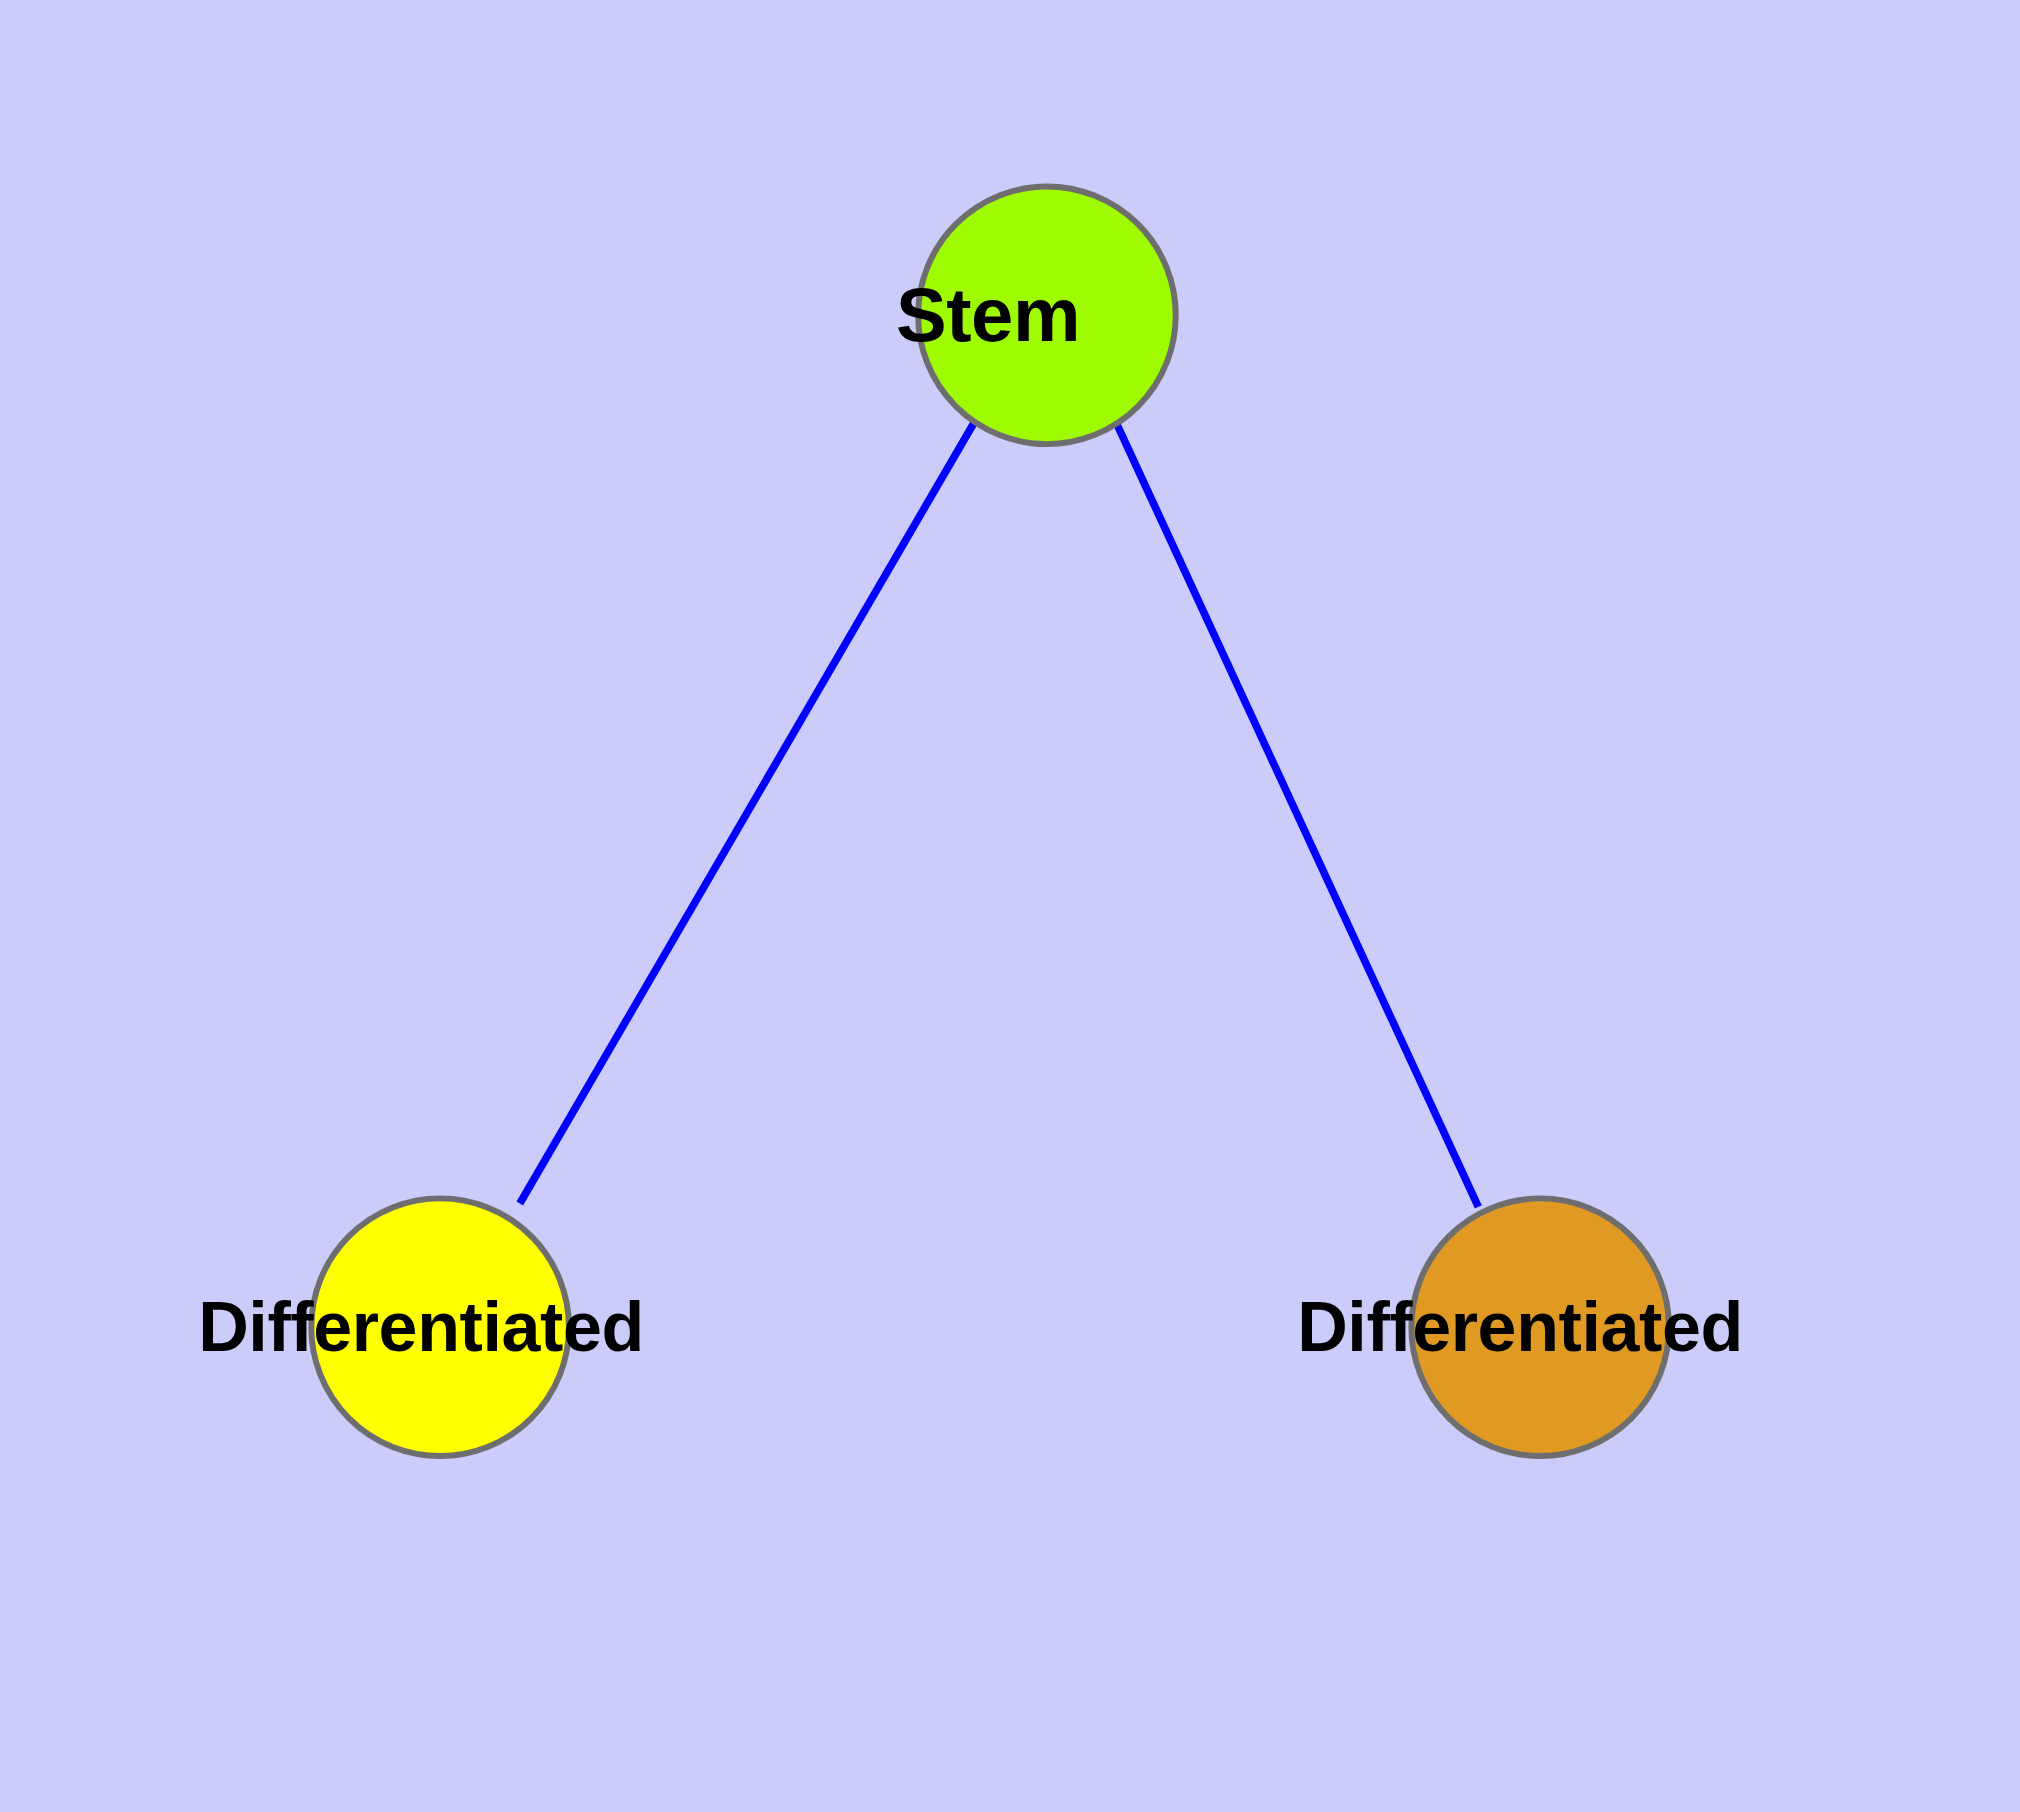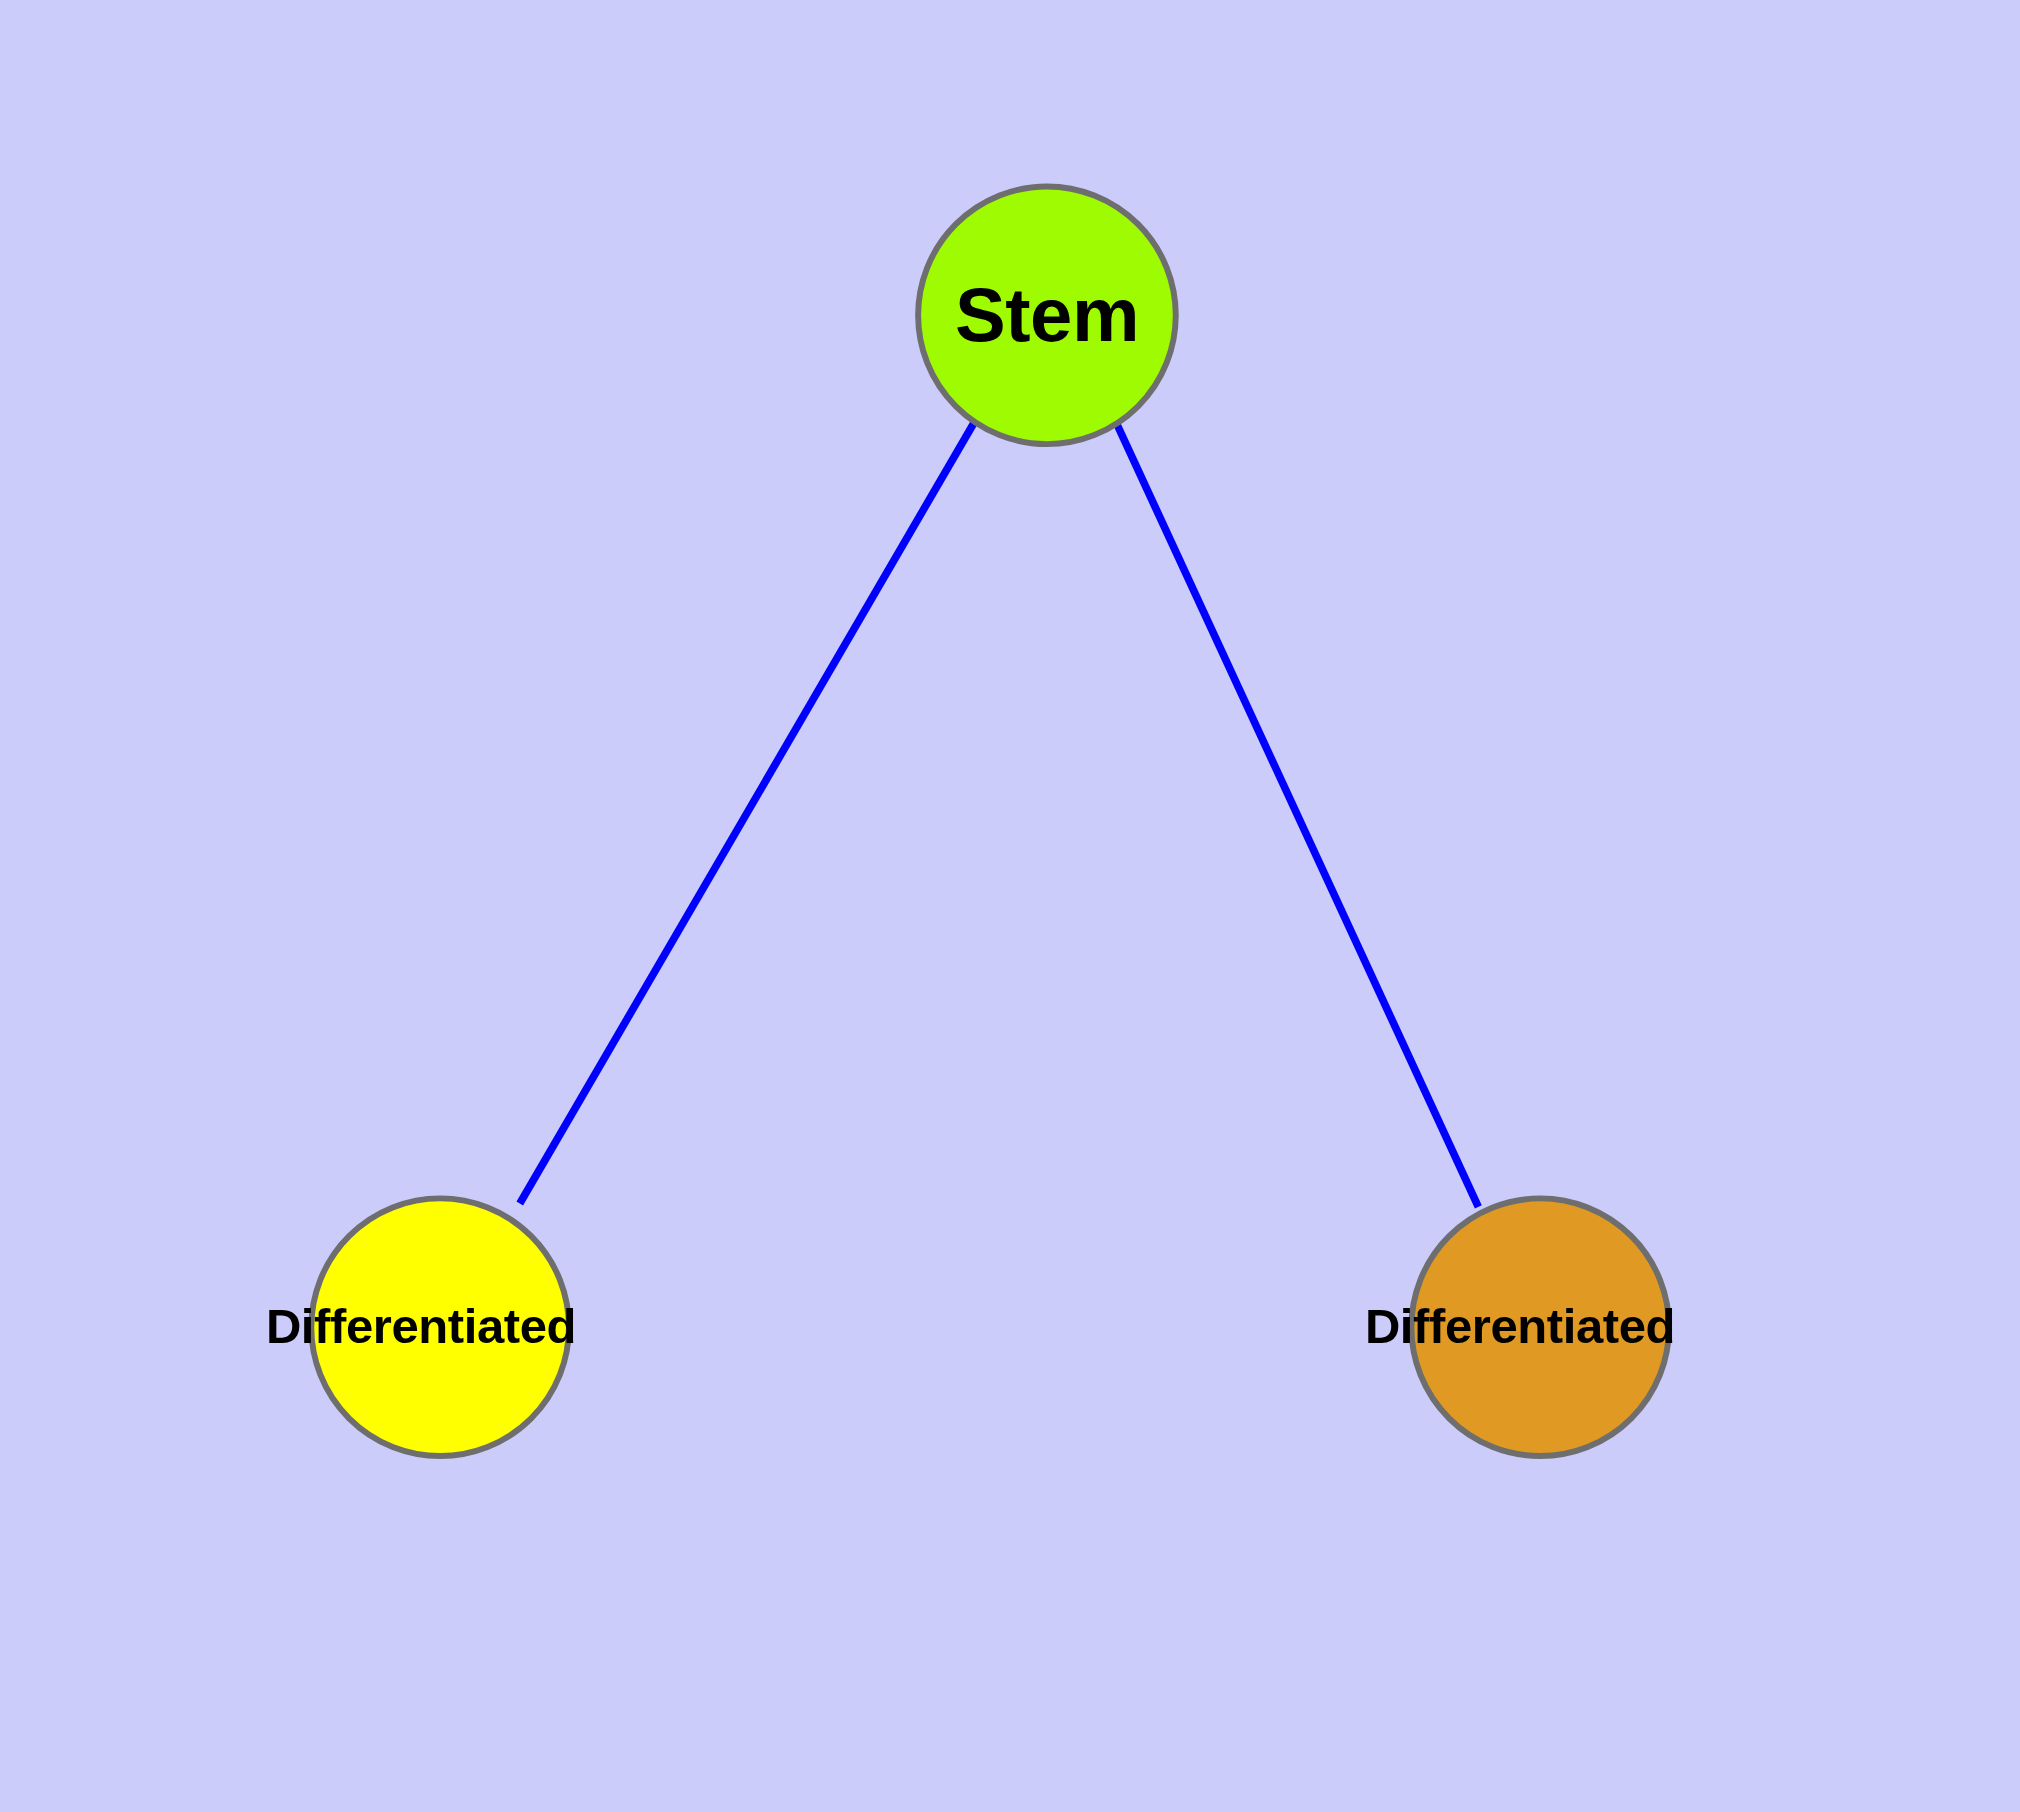--- a/index.html
+++ b/index.html
@@ -32,21 +32,21 @@
     stroke-width: 7;
   }
   .edge-line {
     stroke-width: 9;
     stroke-linecap: butt;
   }
   .node-label {
     position: absolute;
     color: #000000;
     font-weight: bold;
-    font-size: 49px;
+    font-size: 70px;
     line-height: 1.18;
     text-align: center;
     white-space: nowrap;
     transform: translate(-50%, -50%);
     letter-spacing: -0.4px;
     user-select: none;
   }
   .node-label.single-line {
     font-size: 76px;
   }
@@ -67,21 +67,21 @@
         <line x1="1315" y1="495" x2="1744" y2="1424" stroke="#0000FF" stroke-width="9" class="edge-line"></line>
       </g>
     <g id="nodes-group">
         <circle cx="1235" cy="372" r="152" fill="#9EFB02" stroke="#6E6E6E" class="node-circle"></circle>
         <circle cx="519" cy="1566" r="152" fill="#FFFF00" stroke="#6E6E6E" class="node-circle"></circle>
         <circle cx="1817" cy="1566" r="152" fill="#E09A23" stroke="#6E6E6E" class="node-circle"></circle>
       </g>
   </svg>
 
   <div id="labels-layer">
-      <div class="node-label single-line" style="left: 1047px; top: 315px; color: rgb(0, 0, 0);">
+      <div class="node-label single-line" style="left: 988px; top: 315px; color: rgb(0, 0, 0);">
         <span class="label-line">Stem</span>
       </div>
       <div class="node-label" style="left: 421px; top: 1327px; color: rgb(0, 0, 0);">
         <span class="label-line">Differentiated</span>
       </div>
       <div class="node-label" style="left: 1520px; top: 1327px; color: rgb(0, 0, 0);">
         <span class="label-line">Differentiated</span>
       </div>
     </div>
 

